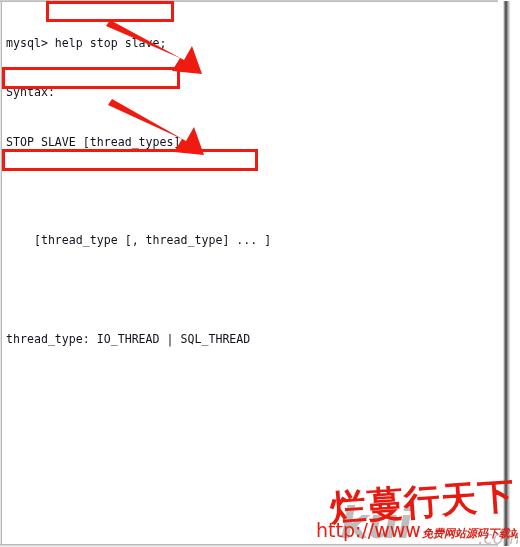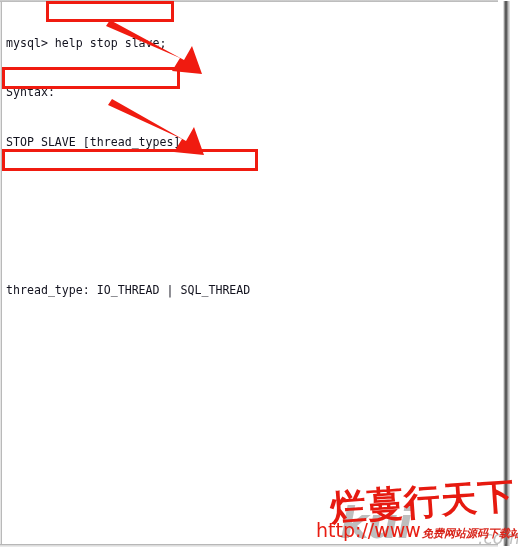--- a/index.html
+++ b/index.html
@@ -186,20 +186,21 @@
 
   <div class="frame-edge-left"></div>
   <div class="frame-edge-top"></div>
   <div class="frame-edge-bottom"></div>
 
   <div id="console-text">
     <div class="line">mysql&gt; help stop slave;</div>
     <div class="line">Syntax:</div>
     <div class="line">STOP SLAVE [thread_types]</div>
     <div class="line blank"></div>
+    <div class="line">    [thread_type [, thread_type] ... ]</div>
     <div class="line blank"></div>
     <div class="line">thread_type: IO_THREAD | SQL_THREAD</div>
     <div class="line blank"></div>
     
     
     
     
     
     
     

